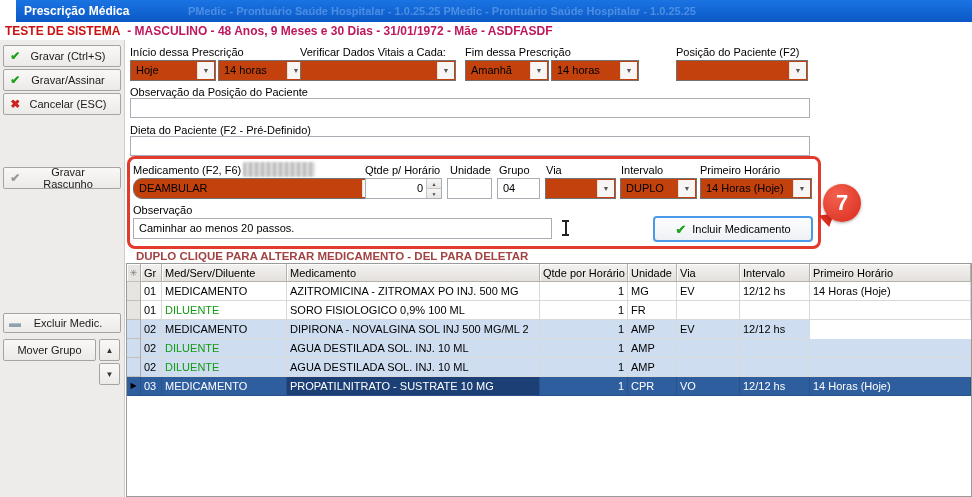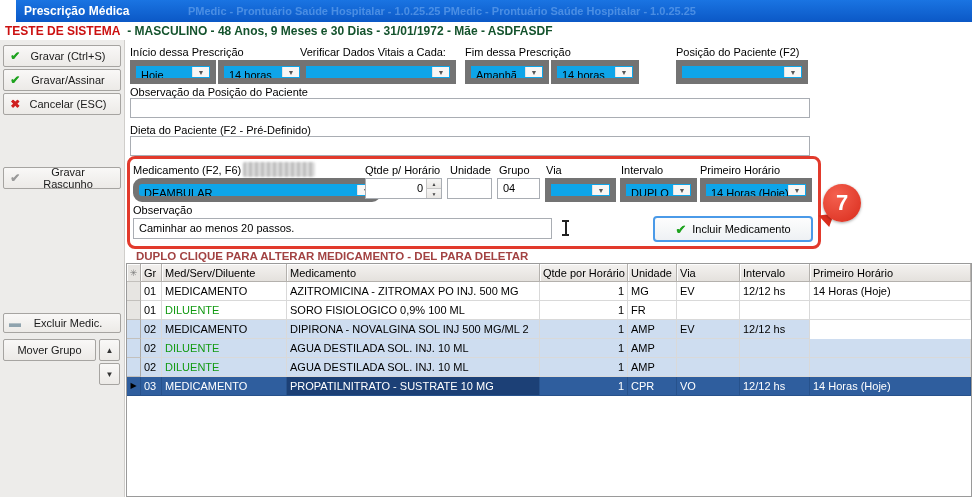--- a/index.html
+++ b/index.html
@@ -10,41 +10,41 @@
   .titlebar { position:absolute; top:0; left:0; right:0; height:22px;
     background:linear-gradient(#1a74e2,#0b58c6); color:#fff;margin-left:16px; }
   .title-text { position:absolute; left:8px; top:0; line-height:22px; font-size:12px; font-weight:bold; }
   .watermark { position:absolute; left:172px; top:0; line-height:22px; font-size:11px; font-weight:bold;
     color:#79b0f2; opacity:.55; filter:blur(.6px); white-space:nowrap; }
 
   
   .patientbar { position:absolute; top:22px; left:0; right:0; height:18px; background:#fff;
     font-size:12px; font-weight:bold; line-height:18px; padding-left:5px; white-space:nowrap; }
   .pname { color:#cc1111; }
-  .pdetails { color:#14532d; margin-left:4px;margin-top:24px; }
+  .pdetails { color:#be185d; margin-left:4px;margin-top:24px; }
 
   
   .sidebar { position:absolute; top:40px; left:0; width:125px; bottom:0; background:#edecea; border-right:1px solid #d0cecb; }
   .sbtn { position:absolute; left:3px; width:118px; height:22px;
     background:linear-gradient(#f9f8f7,#eceae7); border:1px solid #a6a4a1; border-radius:2px;
     display:flex; align-items:center; font-size:11px; color:#1a1a1a; cursor:default; }
   .sbtn .ic { width:22px; text-align:center; font-size:12px; }
   .ic-green { color:#1fa31f; text-shadow:.5px 0 0 #1fa31f; }
   .ic-red { color:#cf2020; text-shadow:.5px 0 0 #cf2020; }
   .ic-gray { color:#9a9a9a; text-shadow:.5px 0 0 #9a9a9a; }
   .ic-minus { color:#8fa3ae; font-size:8px; }
   .sbtn .lbltxt { flex:1; text-align:center; padding-right:10px; }
   .sbtn.noicon .lbltxt { padding-right:0; }
   .arrbtn { position:absolute; left:99px; width:21px; height:22px;
     background:linear-gradient(#f9f8f7,#eceae7); border:1px solid #a6a4a1; border-radius:2px;
     display:flex; align-items:center; justify-content:center; font-size:8px; color:#333; }
 
   
   .lbl { position:absolute; font-size:11px; white-space:nowrap; color:#000; }
-  .combo { position:absolute; height:21px; background:#0ea5e9; border:6px solid #737373;
+  .combo { position:absolute; height:21px; background:#c2410c; border:1px solid #737373;
     font-size:11px; line-height:19px; padding:0 20px 12px 5px; white-space:nowrap; overflow:hidden; }
   .combo .carr { position:absolute; right:1px; top:1px; bottom:1px; width:17px;
     display:flex; align-items:center; justify-content:center; font-size:7px; color:#555;
     background:#f7f6f5; border-left:1px solid #e2e2e2; }
   .tinput { position:absolute; height:20px; background:#fff; border:1px solid #a9adb3;
     font-size:11px; line-height:18px; padding:0 5px; white-space:nowrap; overflow:hidden; }
 
   
   .redbox { position:absolute; left:127px; top:156px; width:694px; height:93px;
     border:3px solid #e23a2c; border-radius:8px; background:transparent; }

